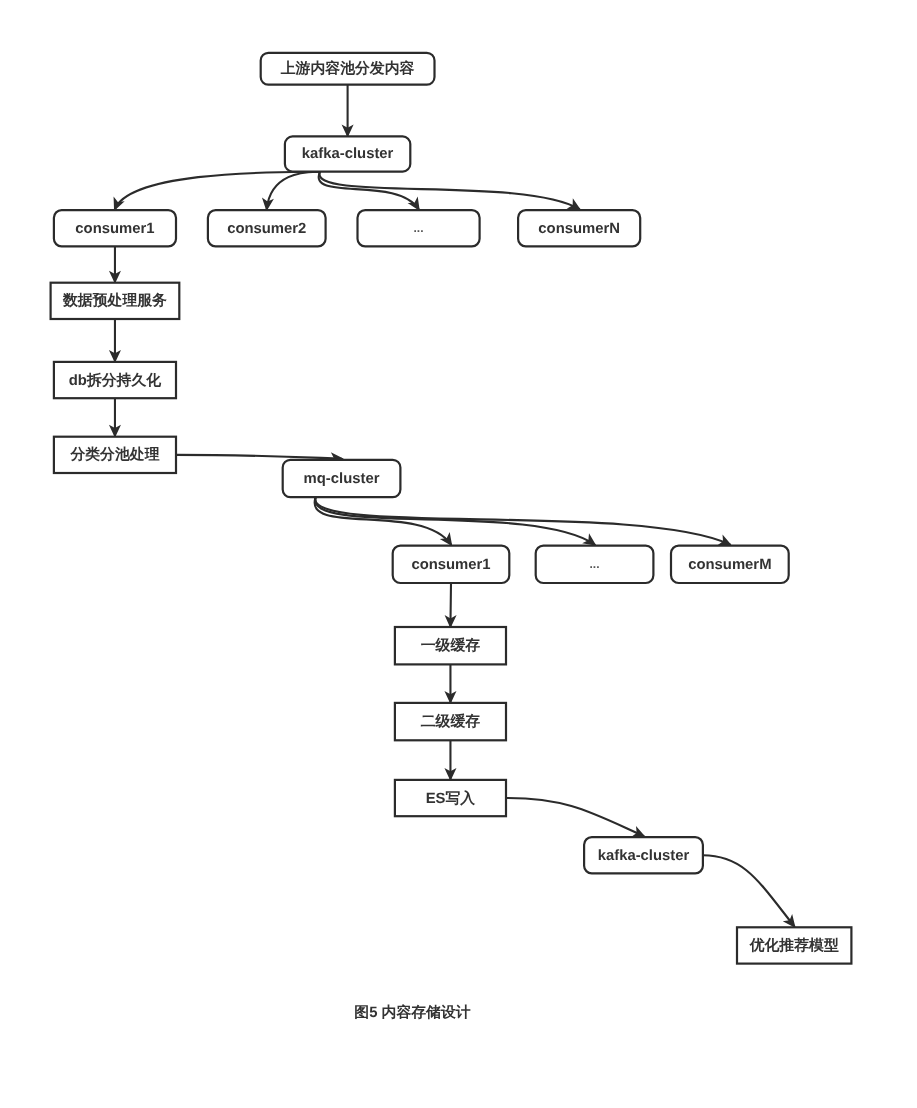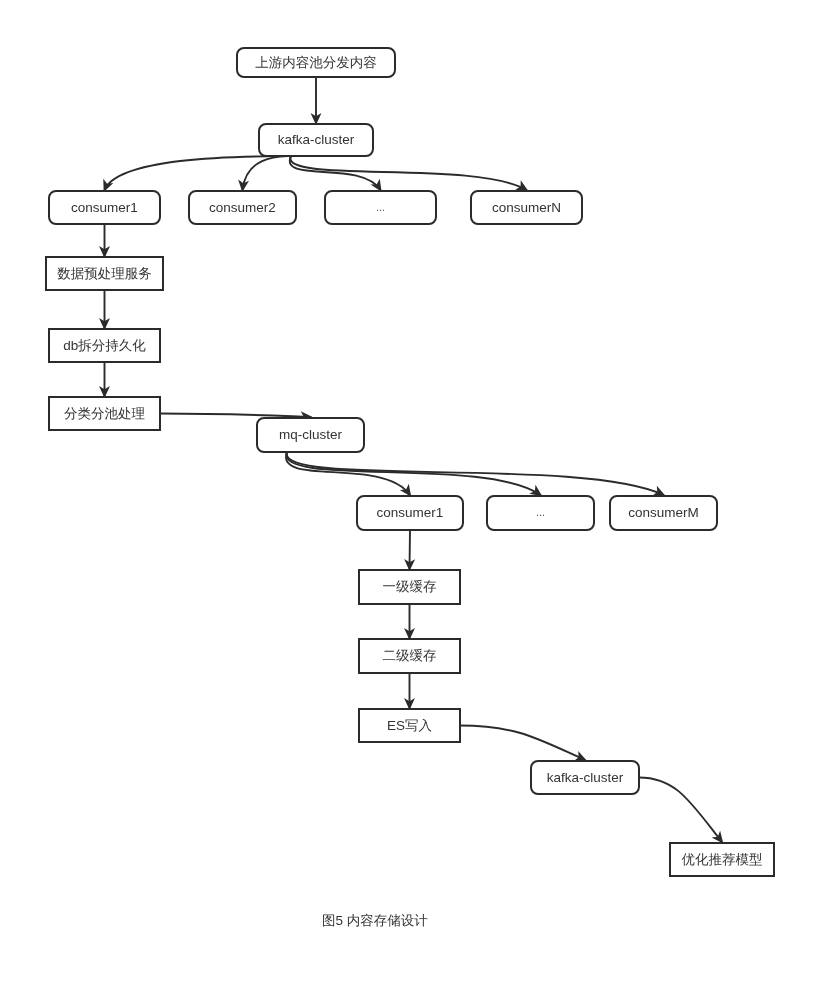--- a/index.html
+++ b/index.html
@@ -11,20 +11,21 @@
   body {
     width: 834px;
     height: 1007px;
     font-family: "Liberation Sans", "DejaVu Sans", sans-serif;
     overflow: hidden;
   }
   #diagram-root {
     position: relative;
     width: 834px;
     height: 963px;
+    font-weight: bold;
   }
   svg#flow {
     display: block;
     width: 834px;
     height: 1007px;
   }
   .node-rect {
     fill: #ffffff;
     stroke: #2b2b2b;
     stroke-width: 2;

